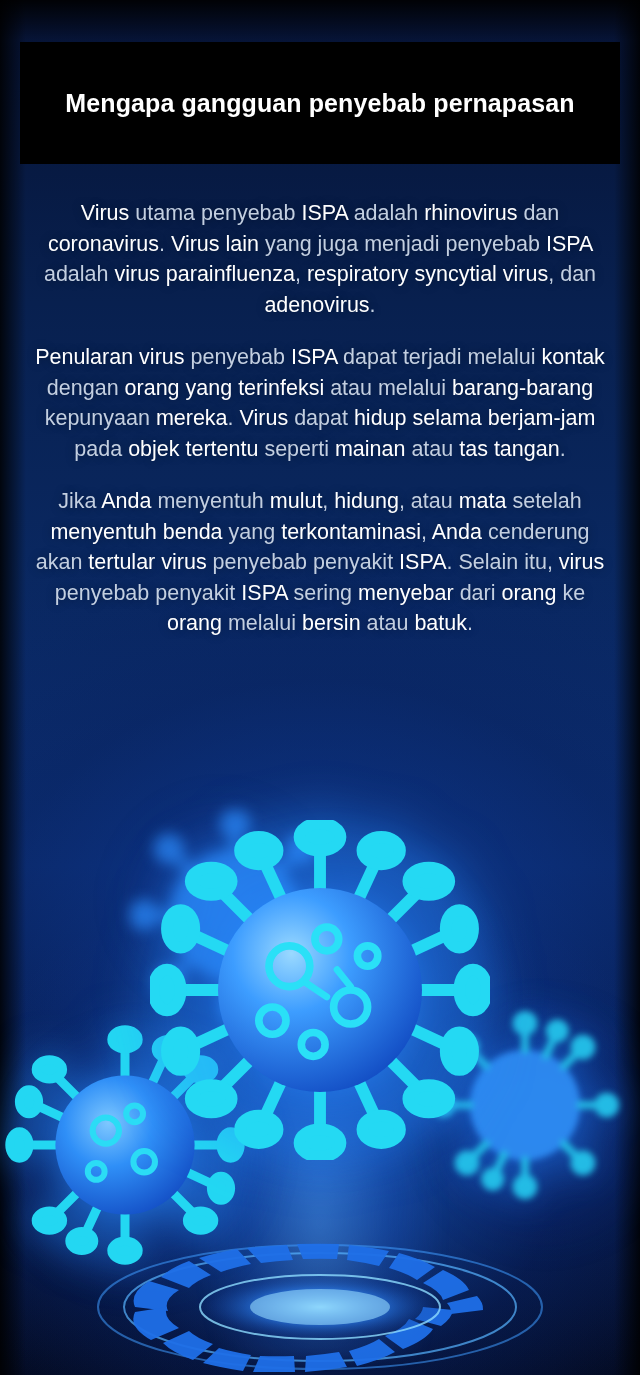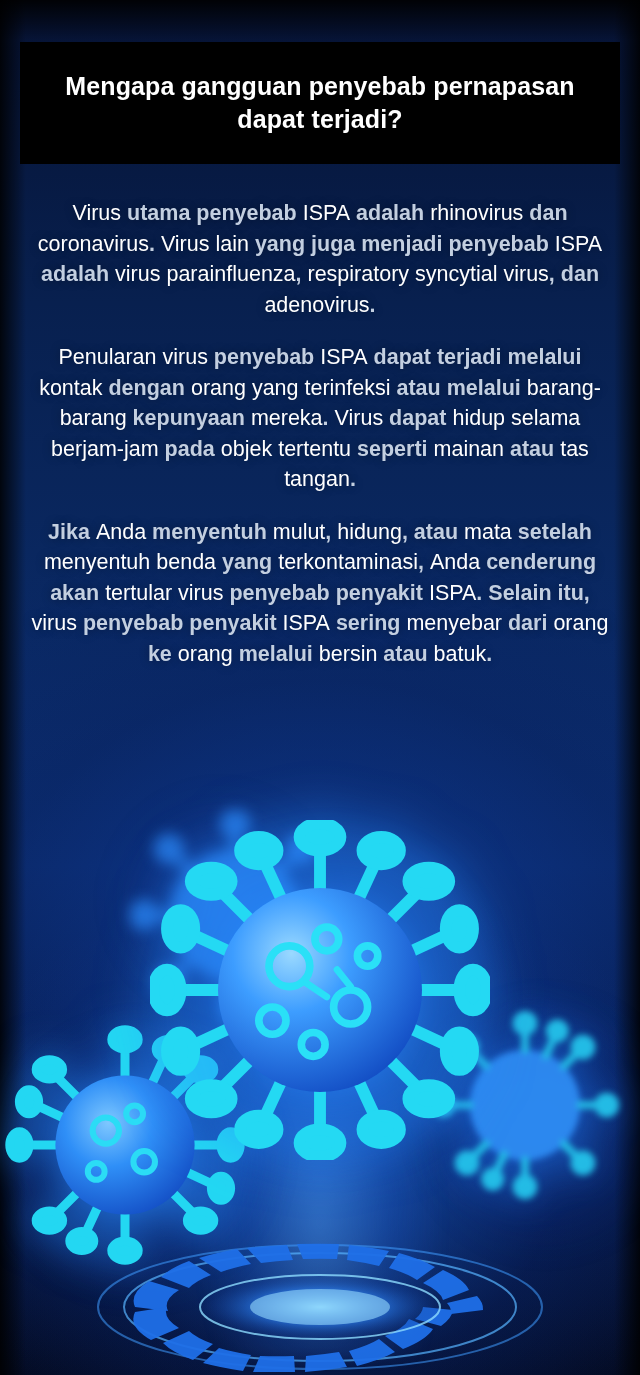--- a/index.html
+++ b/index.html
@@ -71,21 +71,21 @@
     margin: 0 0 22px 0;
     text-shadow: 0 0 10px rgba(0,0,0,0.35);
   }
   .para:last-child { margin-bottom: 4px; }
   .para b {
     color: #ffffff;
     font-weight: normal;
   }
   .para .reg {
     color: #c3cfe0;
-    font-weight: bold;
+    font-weight: normal;
   }
 
   
   .art {
     position: absolute;
     left: 0;
     top: 780px;
     width: 640px;
     height: 595px;
   }
@@ -136,21 +136,20 @@
 
 <div class="page">
 
   <div class="edge-top"></div>
   <div class="edge-left"></div>
   <div class="edge-right"></div>
 
   <div class="title-card">
     <div class="title-text">
       <span>Mengapa gangguan penyebab pernapasan</span><br>
-      <span>dapat terjadi?</span>
     </div>
   </div>
 
   <div class="body-copy">
     <p class="para"><b>Virus</b><span class="reg"> utama penyebab </span><b>ISPA</b><span class="reg"> adalah </span><b>rhinovirus</b><span class="reg"> dan </span><b>coronavirus</b><span class="reg">. </span><b>Virus lain</b><span class="reg"> yang juga menjadi penyebab </span><b>ISPA</b><span class="reg"> adalah </span><b>virus parainfluenza</b><span class="reg">, </span><b>respiratory syncytial virus</b><span class="reg">, dan </span><b>adenovirus</b><span class="reg">.</span></p>
     <p class="para"><b>Penularan virus</b><span class="reg"> penyebab </span><b>ISPA</b><span class="reg"> dapat terjadi melalui </span><b>kontak</b><span class="reg"> dengan </span><b>orang yang terinfeksi</b><span class="reg"> atau melalui </span><b>barang-barang</b><span class="reg"> kepunyaan </span><b>mereka</b><span class="reg">. </span><b>Virus</b><span class="reg"> dapat </span><b>hidup selama berjam-jam</b><span class="reg"> pada </span><b>objek tertentu</b><span class="reg"> seperti </span><b>mainan</b><span class="reg"> atau </span><b>tas tangan</b><span class="reg">.</span></p>
     <p class="para"><span class="reg">Jika </span><b>Anda</b><span class="reg"> menyentuh </span><b>mulut</b><span class="reg">, </span><b>hidung</b><span class="reg">, atau </span><b>mata</b><span class="reg"> setelah </span><b>menyentuh benda</b><span class="reg"> yang </span><b>terkontaminasi</b><span class="reg">, </span><b>Anda</b><span class="reg"> cenderung akan </span><b>tertular virus</b><span class="reg"> penyebab penyakit </span><b>ISPA</b><span class="reg">. Selain itu, </span><b>virus</b><span class="reg"> penyebab penyakit </span><b>ISPA</b><span class="reg"> sering </span><b>menyebar</b><span class="reg"> dari </span><b>orang</b><span class="reg"> ke </span><b>orang</b><span class="reg"> melalui </span><b>bersin</b><span class="reg"> atau </span><b>batuk</b><span class="reg">.</span></p>
   </div>
 
   <div class="art">

